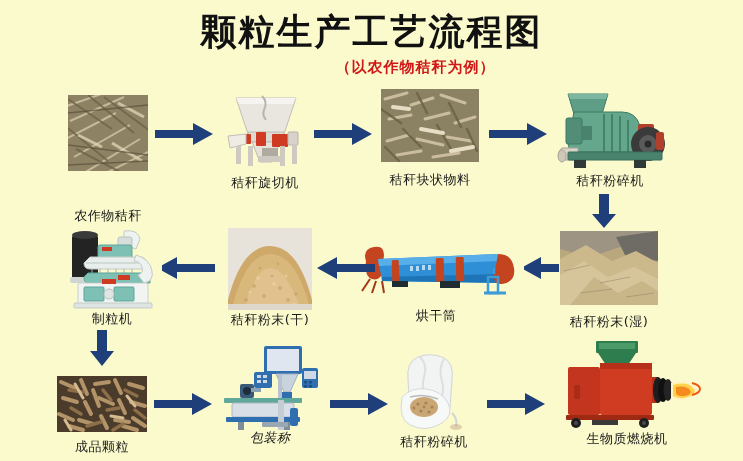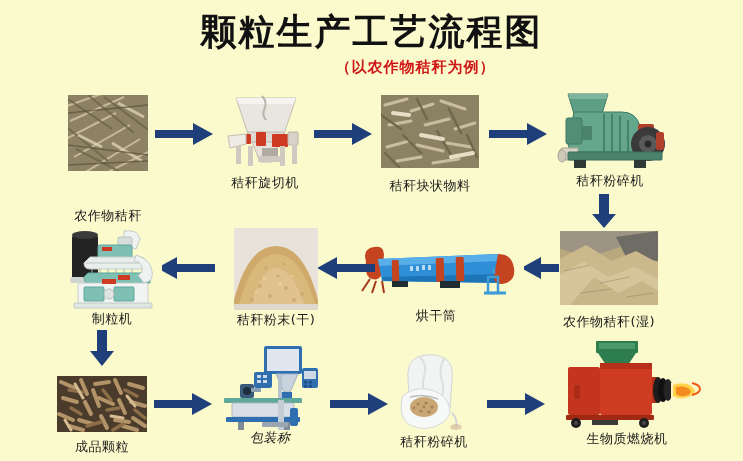--- a/index.html
+++ b/index.html
@@ -124,21 +124,21 @@
     </div>
     <div class="caption" style="left:-27px;top:84px;width:140px;">秸秆旋切机</div>
   </div>
 
   <div class="arrow" style="left:314px;top:122px;width:58px;height:24px;">
     <svg viewBox="0 0 58 24" width="58" height="24">
       <path d="M0 8 H38 V1 L58 12 L38 23 V16 H0 Z" fill="#1f3f7a"></path>
     </svg>
   </div>
 
-  <div class="node" style="left:381px;top:95px;width:98px;height:56px;">
+  <div class="node" style="left:381px;top:89px;width:98px;height:56px;">
     <div class="thumb" style="width:98px;height:73px;">
       <div class="pic">
         <svg viewBox="0 0 98 73" preserveAspectRatio="none">
           <rect width="98" height="73" fill="#8b8163"></rect>
           <g stroke="#cec1a2" stroke-width="3" stroke-linecap="round" opacity=".95">
             <line x1="4" y1="10" x2="26" y2="4"></line>
               <line x1="30" y1="16" x2="52" y2="9"></line>
             <line x1="60" y1="6" x2="84" y2="14"></line>
               <line x1="8" y1="30" x2="30" y2="26"></line>
             <line x1="44" y1="30" x2="68" y2="24"></line>
@@ -225,21 +225,21 @@
           <path d="M10 74 L34 46 L58 62 L82 50 L98 60 V74 Z" fill="#c2ae80" opacity=".7"></path>
           <g stroke="#8e8268" stroke-width="1" opacity=".5">
             <line x1="4" y1="40" x2="30" y2="34"></line>
               <line x1="40" y1="52" x2="70" y2="46"></line>
             <line x1="20" y1="62" x2="52" y2="58"></line>
               <line x1="66" y1="66" x2="94" y2="62"></line>
           </g>
         </svg>
       </div>
     </div>
-    <div class="caption" style="left:-20px;top:82px;width:138px;">农作物秸秆(湿)</div>
+    <div class="caption" style="left:-20px;top:82px;width:138px;">秸秆粉末(湿)</div>
   </div>
 
   <div class="arrow" style="left:521px;top:256px;width:38px;height:24px;">
     <svg viewBox="0 0 38 24" width="38" height="24">
       <path d="M38 8 H20 V1 L0 12 L20 23 V16 H38 Z" fill="#1f3f7a"></path>
     </svg>
   </div>
 
   <div class="node" style="left:348px;top:241px;width:176px;height:56px;text-decoration:underline;">
     <div class="thumb" style="width:176px;height:56px;">
@@ -271,21 +271,21 @@
     </div>
     <div class="caption" style="left:33px;top:66px;width:110px;">烘干筒</div>
   </div>
 
   <div class="arrow" style="left:317px;top:256px;width:58px;height:24px;">
     <svg viewBox="0 0 58 24" width="58" height="24">
       <path d="M58 8 H20 V1 L0 12 L20 23 V16 H58 Z" fill="#1f3f7a"></path>
     </svg>
   </div>
 
-  <div class="node" style="left:228px;top:228px;width:84px;height:82px;margin-left:6px;">
+  <div class="node" style="left:228px;top:228px;width:84px;height:82px;">
     <div class="thumb" style="width:84px;height:82px;">
       <div class="pic">
         <svg viewBox="0 0 84 82" preserveAspectRatio="none">
           <rect width="84" height="82" fill="#e7e2da"></rect>
           <path d="M-2 80 q14 -62 44 -62 q30 0 44 62 Z" fill="#cfa969"></path>
           <path d="M4 80 q14 -54 38 -54 q26 0 40 54 Z" fill="#d9b87c"></path>
           <path d="M16 80 q12 -40 26 -40 q16 0 30 40 Z" fill="#e2c492" opacity=".8"></path>
           <g fill="#b9935a" opacity=".45">
             <circle cx="26" cy="58" r="2"></circle>
               <circle cx="36" cy="68" r="2"></circle>

